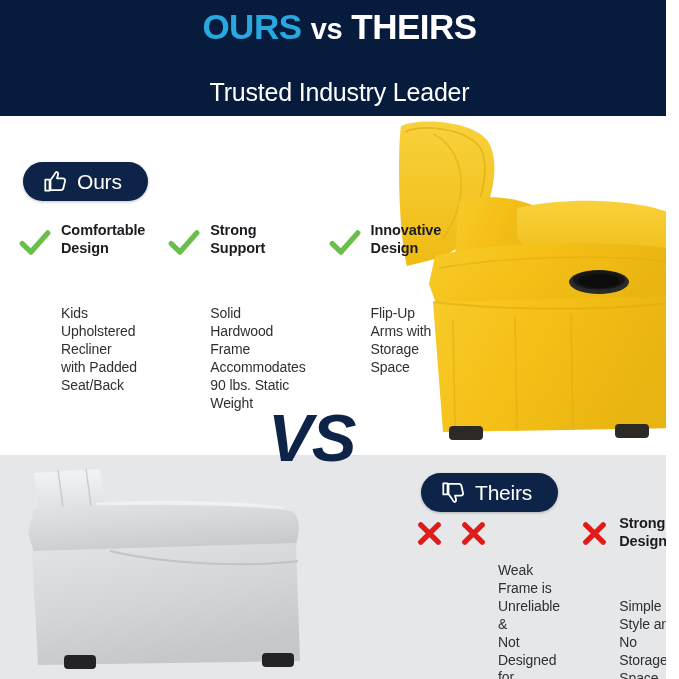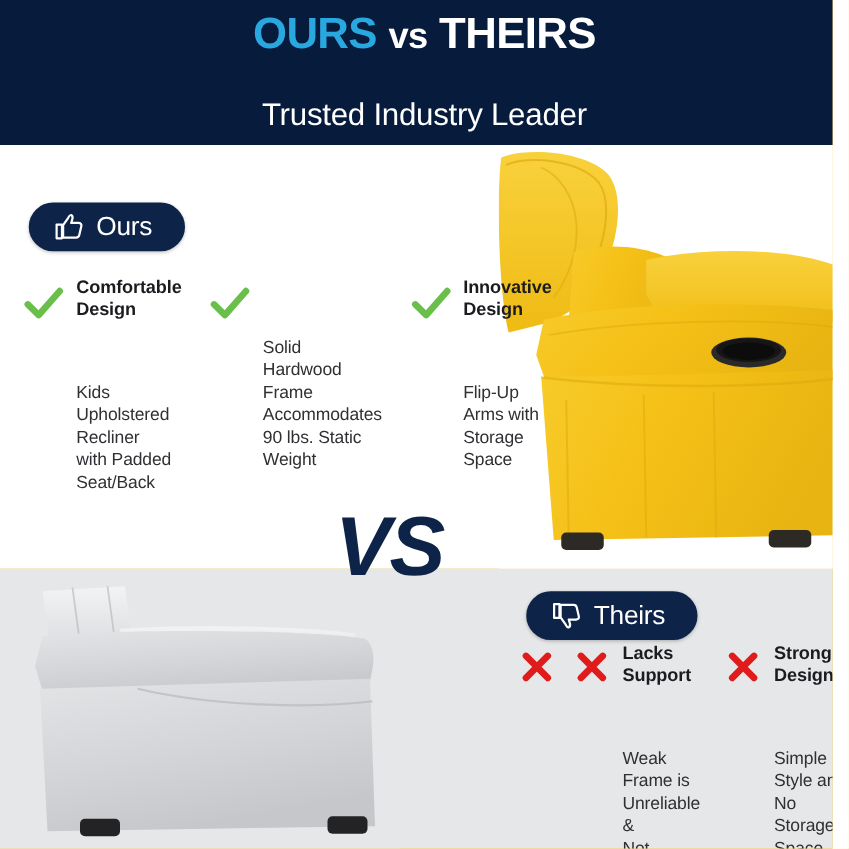--- a/index.html
+++ b/index.html
@@ -315,20 +315,21 @@
         <div class="feature-desc">Kids Upholstered Recliner
 with Padded Seat/Back</div>
       </div>
     </div>
 
     <div class="feature-item">
       <svg class="mark-icon check-icon" viewBox="0 0 32 32">
         <path d="M4 16.5 L 12.2 24.5 L 28 6.5" fill="none" stroke="#6abf4b" stroke-width="5" stroke-linecap="round" stroke-linejoin="round"></path>
       </svg>
       <div class="feature-text">
+        <div class="feature-title">Strong Support</div>
         <div class="feature-desc">Solid Hardwood Frame Accommodates
 90 lbs. Static Weight</div>
       </div>
     </div>
 
     <div class="feature-item">
       <svg class="mark-icon check-icon" viewBox="0 0 32 32">
         <path d="M4 16.5 L 12.2 24.5 L 28 6.5" fill="none" stroke="#6abf4b" stroke-width="5" stroke-linecap="round" stroke-linejoin="round"></path>
       </svg>
       <div class="feature-text">
@@ -346,21 +347,20 @@
       <svg class="mark-icon cross-icon" viewBox="0 0 32 32">
         <path d="M7 7 L 25 25 M 25 7 L 7 25" fill="none" stroke="#e01b1b" stroke-width="5.5" stroke-linecap="round"></path>
       </svg>
     </div>
 
     <div class="feature-item">
       <svg class="mark-icon cross-icon" viewBox="0 0 32 32">
         <path d="M7 7 L 25 25 M 25 7 L 7 25" fill="none" stroke="#e01b1b" stroke-width="5.5" stroke-linecap="round"></path>
       </svg>
       <div class="feature-text">
-        <div class="feature-title">Lacks Support</div>
         <div class="feature-desc">Weak Frame is Unreliable &amp;
 Not Designed for Repeated Use</div>
       </div>
     </div>
 
     <div class="feature-item">
       <svg class="mark-icon cross-icon" viewBox="0 0 32 32">
         <path d="M7 7 L 25 25 M 25 7 L 7 25" fill="none" stroke="#e01b1b" stroke-width="5.5" stroke-linecap="round"></path>
       </svg>
       <div class="feature-text">

